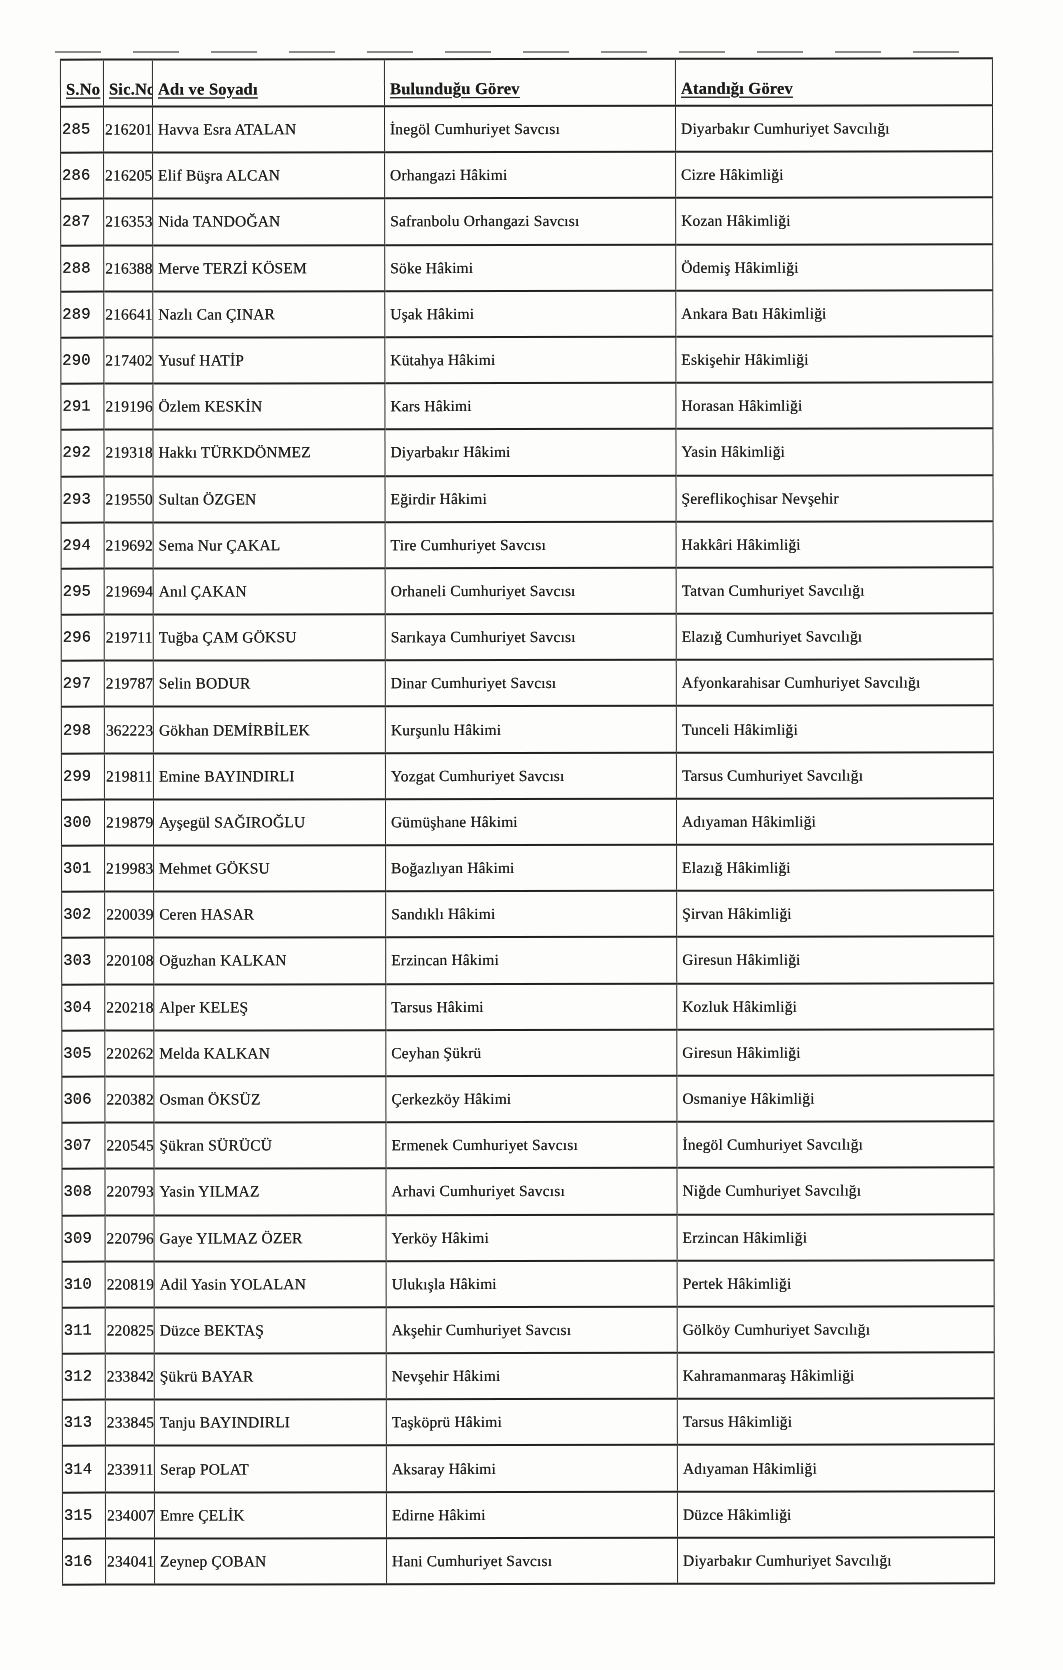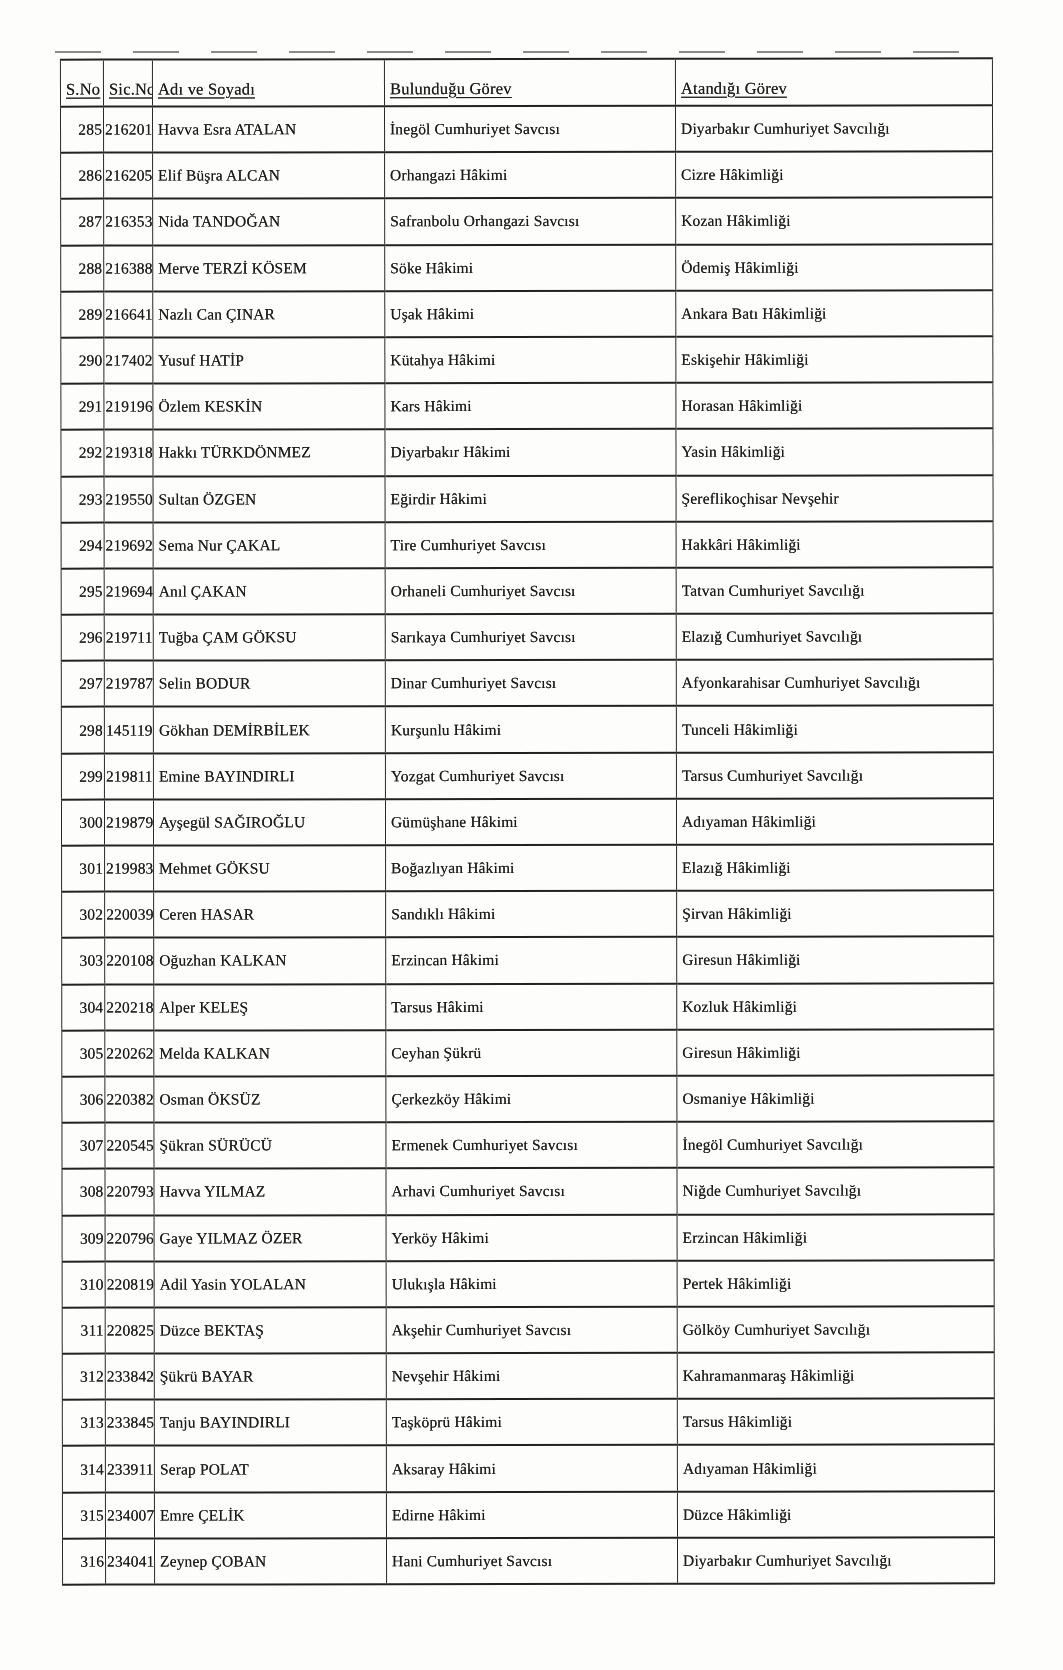--- a/index.html
+++ b/index.html
@@ -43,33 +43,33 @@
     border-right: 1.7px solid #2a2a2a;
     vertical-align: middle;
     overflow: hidden;
     white-space: nowrap;
     text-shadow: 0 0 0.5px rgba(25, 25, 25, 0.85);
   }
   .doc-table thead tr { height: 47px; }
   .doc-table tbody tr { height: 46.2px; }
   .doc-table th {
     font-size: 16.5px;
-    font-weight: normal;
+    font-weight: bold;
     text-align: left;
     padding: 12px 3px 0 5px;
     text-decoration: underline;
     text-underline-offset: 3px;
     letter-spacing: 0.2px;
     margin-top: 21px;
   }
   .doc-table td {
     font-size: 15.5px;
     letter-spacing: 0.15px;
   }
-  td.c0 { text-align: right; }
+  td.c0 { text-align: left; font-family: Liberation Mono, monospace; }
   td.c1 { text-align: left; }
   td.c2, td.c3, td.c4 {
     text-align: left;
     padding: 0 4px 0 5px;
   }
 </style>
 </head>
 <body>
 
 <div class="page">
@@ -179,21 +179,21 @@
     </tr>
         <tr>
       <td class="c0">297</td>
       <td class="c1">219787</td>
       <td class="c2">Selin BODUR</td>
       <td class="c3">Dinar Cumhuriyet Savcısı</td>
       <td class="c4">Afyonkarahisar Cumhuriyet Savcılığı</td>
     </tr>
         <tr>
       <td class="c0">298</td>
-      <td class="c1">145119</td>
+      <td class="c1">362223</td>
       <td class="c2">Gökhan DEMİRBİLEK</td>
       <td class="c3">Kurşunlu Hâkimi</td>
       <td class="c4">Tunceli Hâkimliği</td>
     </tr>
         <tr>
       <td class="c0">299</td>
       <td class="c1">219811</td>
       <td class="c2">Emine BAYINDIRLI</td>
       <td class="c3">Yozgat Cumhuriyet Savcısı</td>
       <td class="c4">Tarsus Cumhuriyet Savcılığı</td>
@@ -250,21 +250,21 @@
         <tr>
       <td class="c0">307</td>
       <td class="c1">220545</td>
       <td class="c2">Şükran SÜRÜCÜ</td>
       <td class="c3">Ermenek Cumhuriyet Savcısı</td>
       <td class="c4">İnegöl Cumhuriyet Savcılığı</td>
     </tr>
         <tr>
       <td class="c0">308</td>
       <td class="c1">220793</td>
-      <td class="c2">Havva YILMAZ</td>
+      <td class="c2">Yasin YILMAZ</td>
       <td class="c3">Arhavi Cumhuriyet Savcısı</td>
       <td class="c4">Niğde Cumhuriyet Savcılığı</td>
     </tr>
         <tr>
       <td class="c0">309</td>
       <td class="c1">220796</td>
       <td class="c2">Gaye YILMAZ ÖZER</td>
       <td class="c3">Yerköy Hâkimi</td>
       <td class="c4">Erzincan Hâkimliği</td>
     </tr>

